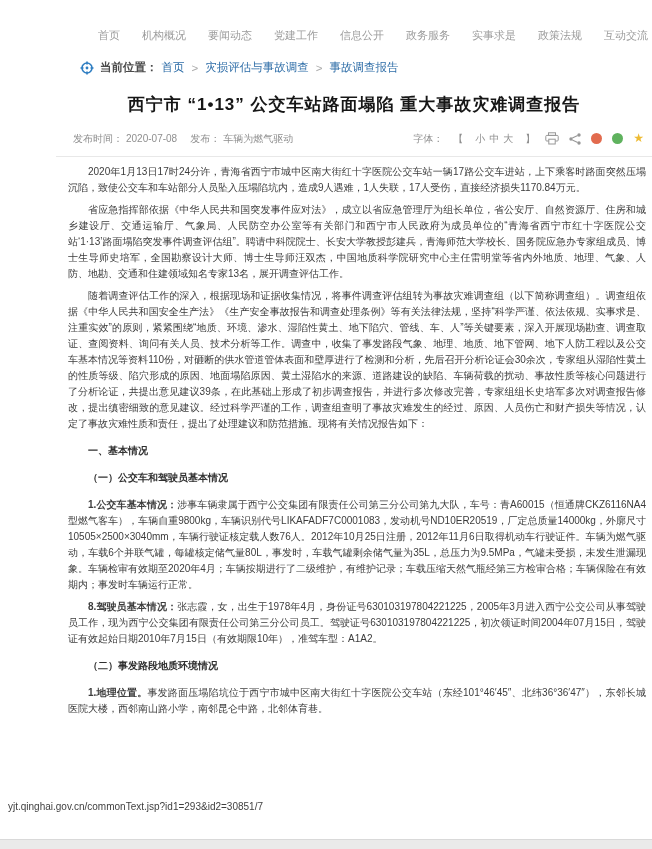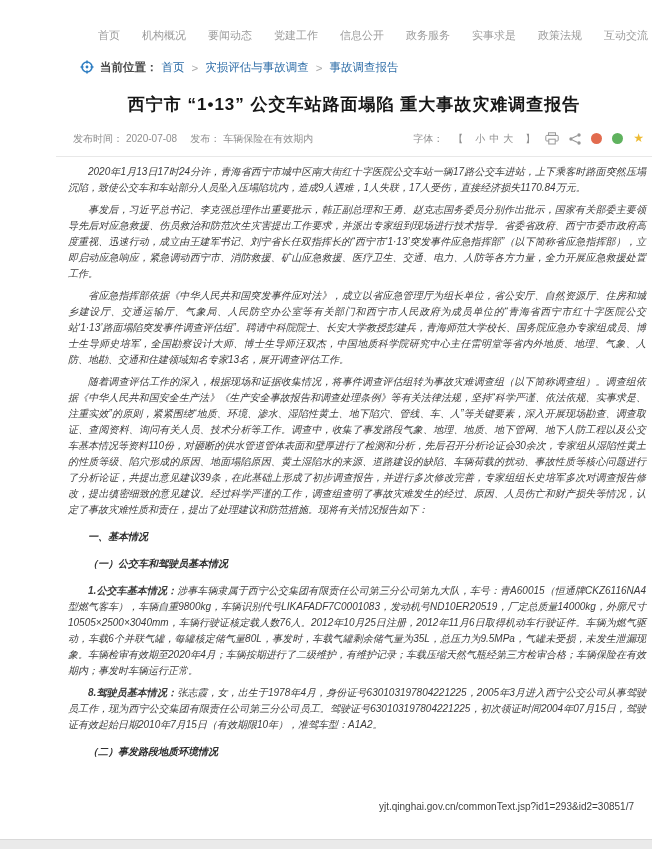--- a/index.html
+++ b/index.html
@@ -8,21 +8,21 @@
     font-family:"Liberation Sans","DejaVu Sans",sans-serif;
     overflow:hidden;
   }
   .topnav{
     padding:28px 0 0 98px;display:flex;gap:22px;
     font-size:11px;color:#9c9c9c;white-space:nowrap;overflow:hidden;width:554px;
   }
   .nav-item{cursor:pointer;}
   .bc-row{
     margin:17px 0 0 80px;font-size:11.5px;color:#555;
-    display:flex;align-items:flex-start;
+    display:flex;align-items:flex-end;
   }
   .bc-icon{display:inline-flex;margin-right:6px;}
   .bc-label{font-weight:bold;color:#4a4a4a;}
   .bc-items{display:inline-flex;align-items:center;}
   .bc-link{color:#2f6ea8;cursor:pointer;margin:0 4px;}
   .bc-sep{color:#a9a9a9;margin:0 3px;}
   .main{margin:0 4px 0 60px;width:588px;}
   .title{
     text-align:center;font-size:17px;font-weight:bold;color:#161616;
     margin:19px 0 8px;line-height:1.35;letter-spacing:1px;
@@ -36,27 +36,27 @@
   .meta-right{display:flex;align-items:center;gap:10px;color:#8f8f8f;}
   .font-size-option{cursor:pointer;margin:0 2px;}
   .tool-icon{display:inline-flex;align-items:center;justify-content:center;cursor:pointer;}
   .dot{width:11px;height:11px;border-radius:50%;}
   .star{font-size:12px;line-height:11px;}
   .divider{border:none;border-top:1px solid #e8e8e8;margin:10px 0 0 -4px;width:596px;}
   .content{
     margin-top:7px;padding:0 2px 0 8px;
     font-size:10px;line-height:16px;color:#3c3c3c;text-align:justify;
   }
-  .content p{margin:6px 0;text-indent:2em;font-style:italic;}
+  .content p{margin:6px 0;text-indent:2em;}
   .content .blk-h1{font-weight:bold;color:#2f2f2f;margin:11px 0;}
   .content .blk-h2{font-weight:bold;color:#2f2f2f;margin:11px 0;}
   .lead{font-weight:bold;}
   .footer{
     position:absolute;left:8px;right:18px;top:801px;
-    display:flex;justify-content:flex-end;
+    display:flex;justify-content:flex-start;
     font-size:10px;color:#3f3f3f;
   }
   .bottom-strip{
     position:absolute;left:0;right:0;bottom:0;height:9px;
     background:#eaeaea;border-top:1px solid #d9d9d9;
   }
 </style>
 </head>
 <body>
 
@@ -90,21 +90,21 @@
         <span class="bc-sep">&gt;</span>
         <span class="bc-link">事故调查报告</span>
       </span>
   </div>
 
   <div class="main">
     <h1 class="title">西宁市 “1•13” 公交车站路面塌陷 重大事故灾难调查报告</h1>
 
     <div class="meta-row">
       <div class="meta-left">
-        <span>发布时间：</span><span>2020-07-08</span><span class="meta-gap">发布：</span><span>车辆保险在有效期内</span>
+        <span>发布时间：</span><span>2020-07-08</span><span class="meta-gap">发布：</span><span>车辆为燃气驱动</span>
       </div>
       <div class="meta-right">
         <span>字体：</span>
           <span>【</span>
           <span id="font-sizes"><span class="font-size-option">小</span><span class="font-size-option">中</span><span class="font-size-option">大</span></span>
           <span>】</span>
         <span class="tool-icon">
           <svg width="14" height="13" viewBox="0 0 14 13">
             <rect x="3.5" y="0.8" width="7" height="2.6" fill="none" stroke="#979797"></rect>
             <rect x="0.8" y="3.4" width="12.4" height="5.6" rx="1" fill="none" stroke="#979797"></rect>
@@ -122,28 +122,28 @@
         <span class="tool-icon dot" id="weibo-dot" style="background: rgb(226, 107, 78);"></span>
         <span class="tool-icon dot" id="wechat-dot" style="background: rgb(95, 178, 94);"></span>
         <span class="tool-icon star" id="fav-star" style="color: rgb(238, 187, 51);">★</span>
       </div>
     </div>
 
     <hr class="divider">
 
     <div id="content" class="content">
         <p class="blk-p">2020年1月13日17时24分许，青海省西宁市城中区南大街红十字医院公交车站一辆17路公交车进站，上下乘客时路面突然压塌沉陷，致使公交车和车站部分人员坠入压塌陷坑内，造成9人遇难，1人失联，17人受伤，直接经济损失1170.84万元。</p>
-        <p class="blk-p">事发后，习近平总书记、李克强总理作出重要批示，韩正副总理和王勇、赵克志国务委员分别作出批示，国家有关部委主要领导先后对应急救援、伤员救治和防范次生灾害提出工作要求，并派出专家组到现场进行技术指导。省委省政府、西宁市委市政府高度重视、迅速行动，成立由王建军书记、刘宁省长任双指挥长的“西宁市‘1·13’突发事件应急指挥部”（以下简称省应急指挥部），立即启动应急响应，紧急调动西宁市、消防救援、矿山应急救援、医疗卫生、交通、电力、人防等各方力量，全力开展应急救援处置工作。</p>
         <p class="blk-p">省应急指挥部依据《中华人民共和国突发事件应对法》，成立以省应急管理厅为组长单位，省公安厅、自然资源厅、住房和城乡建设厅、交通运输厅、气象局、人民防空办公室等有关部门和西宁市人民政府为成员单位的“青海省西宁市红十字医院公交站‘1·13’路面塌陷突发事件调查评估组”。聘请中科院院士、长安大学教授彭建兵，青海师范大学校长、国务院应急办专家组成员、博士生导师史培军，全国勘察设计大师、博士生导师汪双杰，中国地质科学院研究中心主任雷明堂等省内外地质、地理、气象、人防、地勘、交通和住建领域知名专家13名，展开调查评估工作。</p>
         <p class="blk-p">随着调查评估工作的深入，根据现场和证据收集情况，将事件调查评估组转为事故灾难调查组（以下简称调查组）。调查组依据《中华人民共和国安全生产法》《生产安全事故报告和调查处理条例》等有关法律法规，坚持“科学严谨、依法依规、实事求是、注重实效”的原则，紧紧围绕“地质、环境、渗水、湿陷性黄土、地下陷穴、管线、车、人”等关键要素，深入开展现场勘查、调查取证、查阅资料、询问有关人员、技术分析等工作。调查中，收集了事发路段气象、地理、地质、地下管网、地下人防工程以及公交车基本情况等资料110份，对砸断的供水管道管体表面和壁厚进行了检测和分析，先后召开分析论证会30余次，专家组从湿陷性黄土的性质等级、陷穴形成的原因、地面塌陷原因、黄土湿陷水的来源、道路建设的缺陷、车辆荷载的扰动、事故性质等核心问题进行了分析论证，共提出意见建议39条，在此基础上形成了初步调查报告，并进行多次修改完善，专家组组长史培军多次对调查报告修改，提出缜密细致的意见建议。经过科学严谨的工作，调查组查明了事故灾难发生的经过、原因、人员伤亡和财产损失等情况，认定了事故灾难性质和责任，提出了处理建议和防范措施。现将有关情况报告如下：</p>
         <p class="blk-h1">一、基本情况</p>
         <p class="blk-h2">（一）公交车和驾驶员基本情况</p>
         <p class="blk-p"><span class="lead">1.公交车基本情况：</span>涉事车辆隶属于西宁公交集团有限责任公司第三分公司第九大队，车号：青A60015（恒通牌CKZ6116NA4型燃气客车），车辆自重9800kg，车辆识别代号LIKAFADF7C0001083，发动机号ND10ER20519，厂定总质量14000kg，外廓尺寸10505×2500×3040mm，车辆行驶证核定载人数76人。2012年10月25日注册，2012年11月6日取得机动车行驶证件。车辆为燃气驱动，车载6个并联气罐，每罐核定储气量80L，事发时，车载气罐剩余储气量为35L，总压力为9.5MPa，气罐未受损，未发生泄漏现象。车辆检审有效期至2020年4月；车辆按期进行了二级维护，有维护记录；车载压缩天然气瓶经第三方检审合格；车辆保险在有效期内；事发时车辆运行正常。</p>
         <p class="blk-p"><span class="lead">8.驾驶员基本情况：</span>张志霞，女，出生于1978年4月，身份证号630103197804221225，2005年3月进入西宁公交公司从事驾驶员工作，现为西宁公交集团有限责任公司第三分公司员工。驾驶证号630103197804221225，初次领证时间2004年07月15日，驾驶证有效起始日期2010年7月15日（有效期限10年），准驾车型：A1A2。</p>
         <p class="blk-h2">（二）事发路段地质环境情况</p>
+        <p class="blk-p"><span class="lead">1.地理位置。</span>事发路面压塌陷坑位于西宁市城中区南大街红十字医院公交车站（东经101°46′45″、北纬36°36′47″），东邻长城医院大楼，西邻南山路小学，南邻昆仑中路，北邻体育巷。</p>
       </div>
   </div>
 
   <div class="footer">
     <span>yjt.qinghai.gov.cn/commonText.jsp?id1=293&amp;id2=3085</span>
     <span>1/7</span>
   </div>
 
   <div class="bottom-strip"></div>
 </div>

